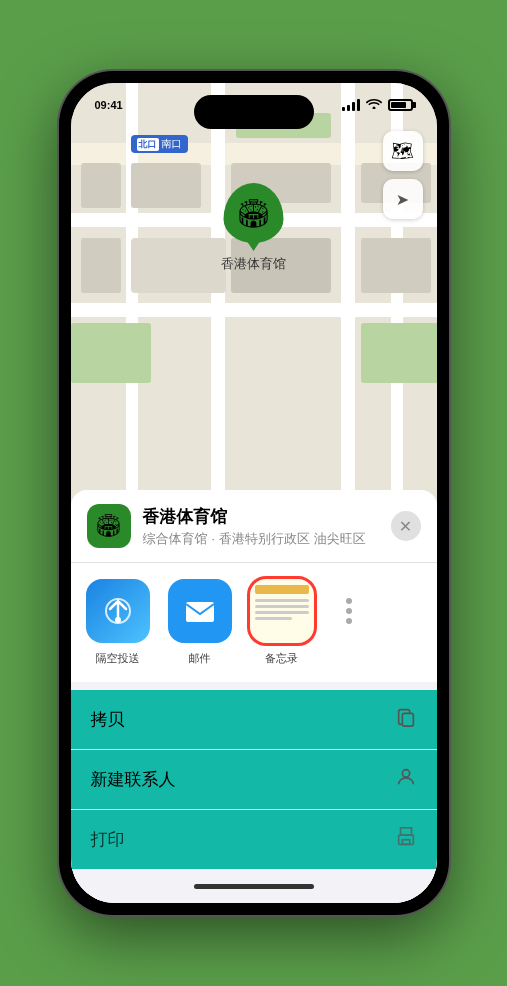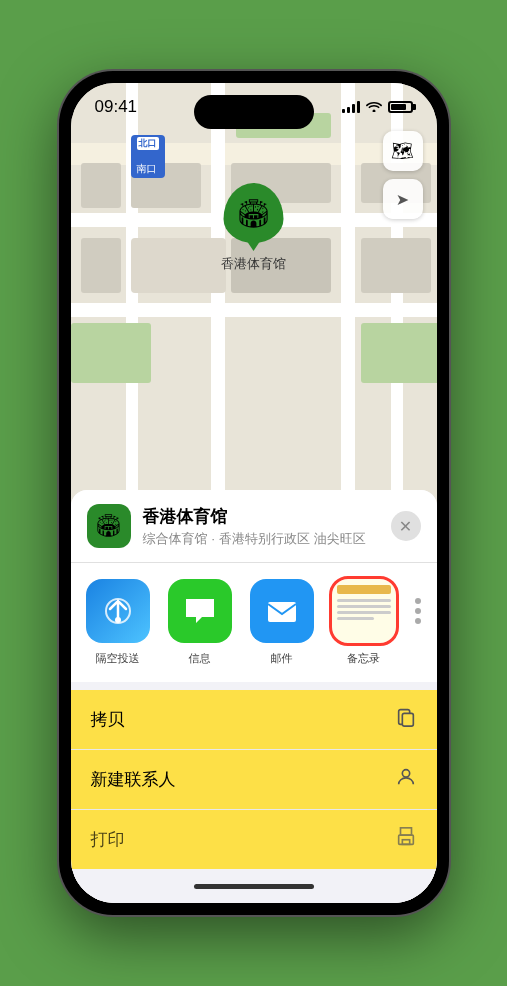--- a/index.html
+++ b/index.html
@@ -43,22 +43,22 @@
       padding: 14px 24px 6px;
       background: transparent;
       position: absolute;
       top: 0;
       left: 0;
       right: 0;
       z-index: 10;
     }
 
     .status-time {
-      font-size: 17px;
-      font-weight: 400;
+      font-size: 11px;
+      font-weight: 700;
       color: #000;
     }
 
     .status-icons {
       display: flex;
       align-items: center;
       gap: 6px;
     }
 
     .signal-bars {
@@ -179,22 +179,22 @@
     .map-label {
       position: absolute;
       top: 52px;
       left: 60px;
       background: #3366cc;
       color: #fff;
       font-size: 10px;
       padding: 2px 6px;
       border-radius: 4px;
       display: flex;
-      gap: 12px;
-      flex-direction: column;
+      align-items: center;
+      gap: 3px;
     }
 
     
     .marker {
       position: absolute;
       display: flex;
       flex-direction: column;
       align-items: center;
       top: 100px;
       left: 50%;
@@ -354,21 +354,21 @@
     }
 
     .more-dots {
       display: flex;
       flex-direction: column;
       gap: 3px;
     }
 
     
     .action-list {
-      background: #fde047;
+      background: #14b8a6;
     }
 
     .action-item {
       display: flex;
       align-items: center;
       justify-content: space-between;
       padding: 16px 20px;
       border-bottom: 1px solid #e8e8e8;
     }
 
@@ -503,28 +503,20 @@
           <div class="share-icon airdrop">
             <svg width="36" height="36" viewBox="0 0 36 36">
               <circle cx="18" cy="18" r="12" fill="none" stroke="rgba(255,255,255,0.8)" stroke-width="2"></circle>
               <path d="M18 8 L18 28 M10 16 L18 8 L26 16" fill="none" stroke="white" stroke-width="2.5" stroke-linecap="round"></path>
               <circle cx="18" cy="27" r="3" fill="white"></circle>
             </svg>
           </div>
           <span class="share-label">隔空投送</span>
         </div>
 
-        <div class="share-item">
-          <div class="share-icon message">
-            <svg width="36" height="36" viewBox="0 0 36 36">
-              <path d="M4 6h28v18H20l-6 6v-6H4z" fill="white" rx="3"></path>
-            </svg>
-          </div>
-          <span class="share-label">信息</span>
-        </div>
 
         <div class="share-item">
           <div class="share-icon mail">
             <svg width="36" height="36" viewBox="0 0 36 36">
               <rect x="4" y="9" width="28" height="20" rx="2" fill="white"></rect>
               <path d="M4 11 L18 21 L32 11" fill="none" stroke="#2196f3" stroke-width="2"></path>
             </svg>
           </div>
           <span class="share-label">邮件</span>
         </div>

